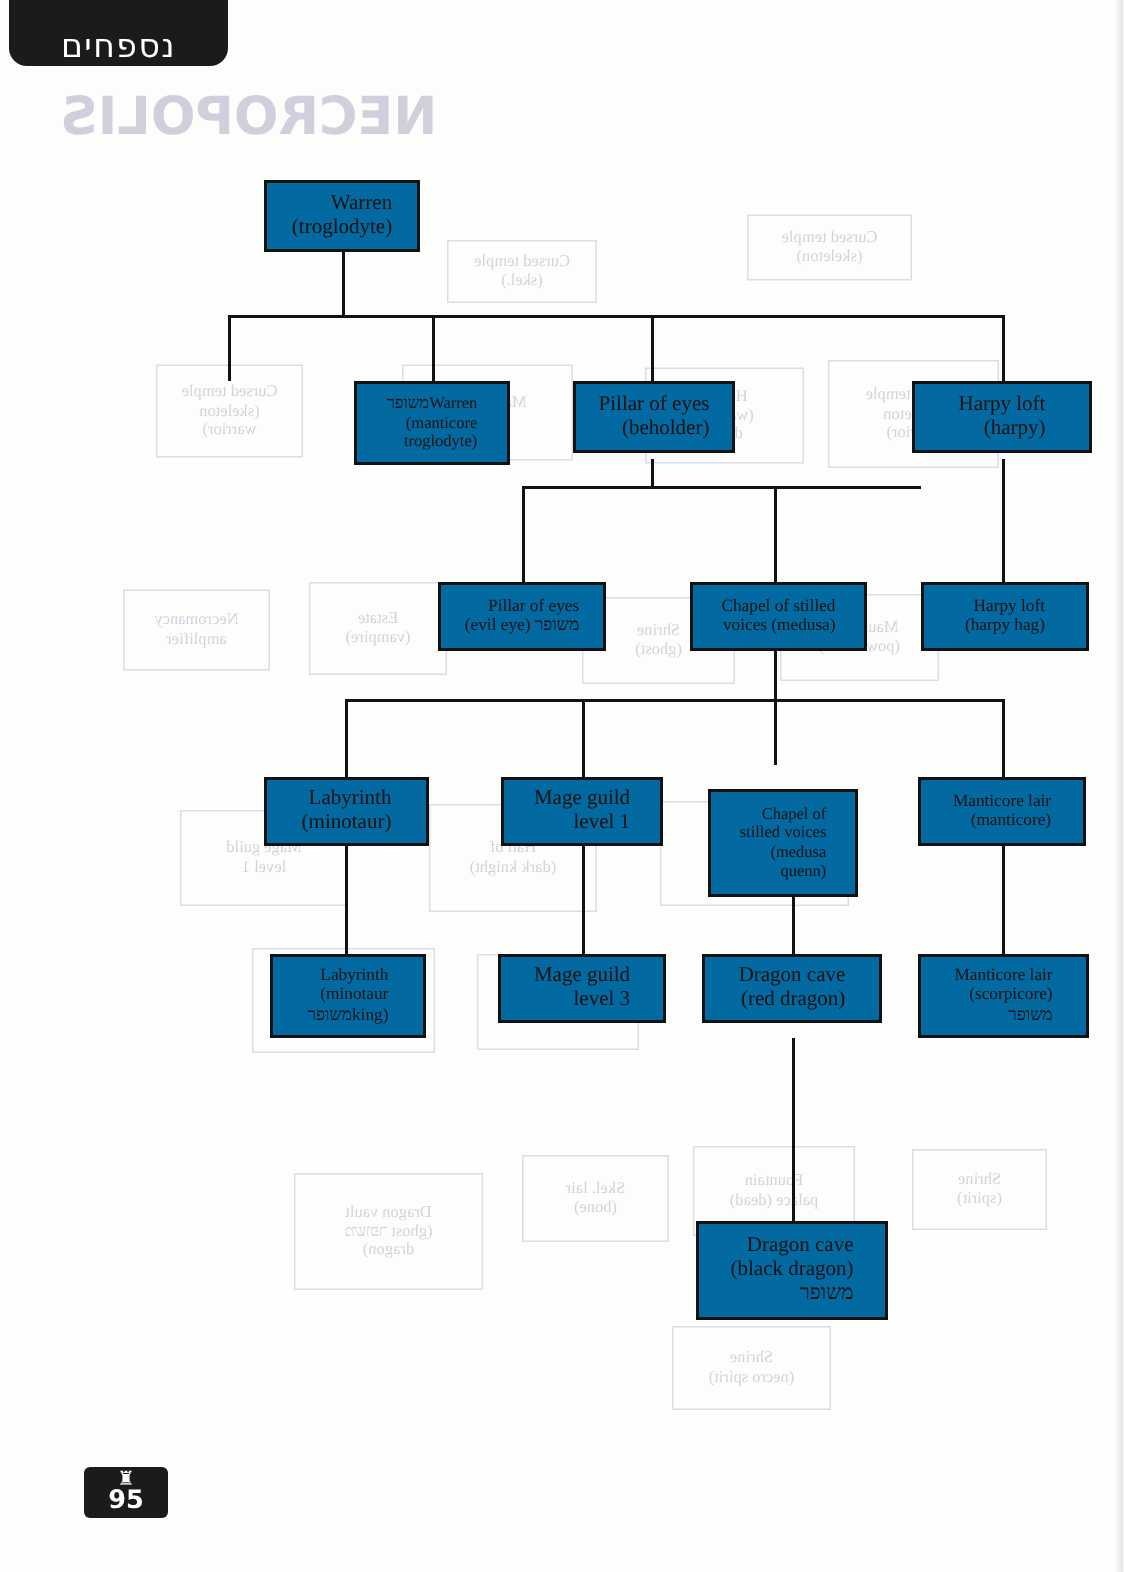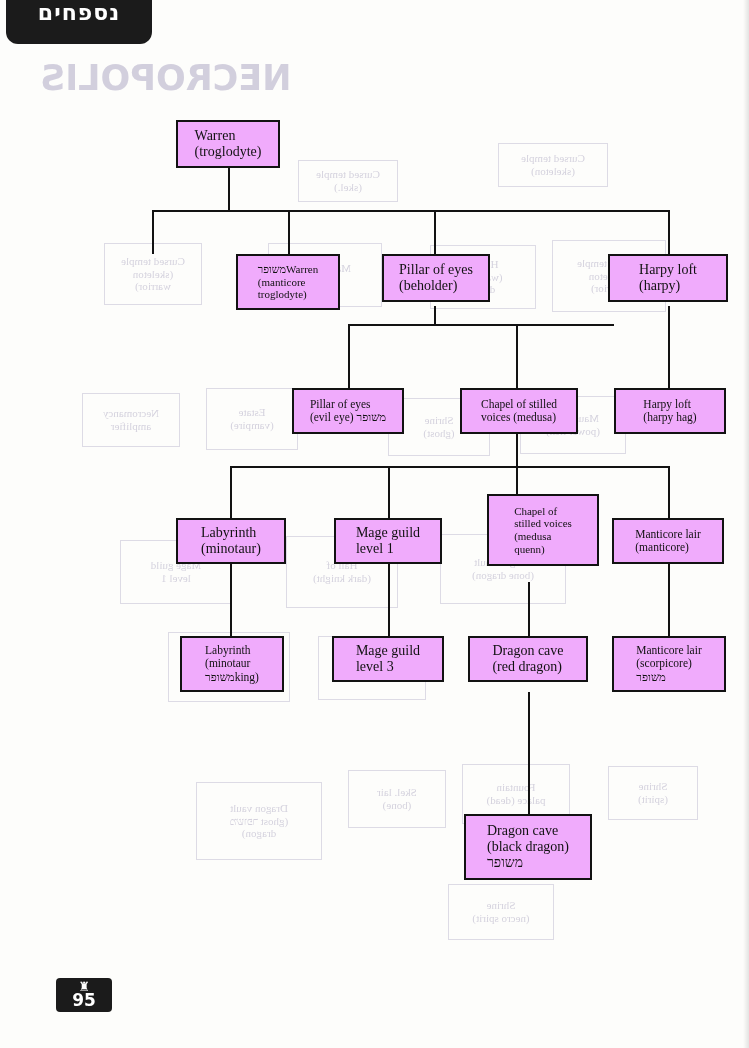--- a/index.html
+++ b/index.html
@@ -25,24 +25,24 @@
     position: absolute;
     left: 6px;
     top: 0px;
     width: 146px;
     height: 44px;
     background: #1b1b1b;
     border-bottom-left-radius: 12px;
     border-bottom-right-radius: 12px;
     color: #ffffff;
     display: flex;
-    align-items: flex-start;
-    justify-content: center;
-    font-family: "DejaVu Sans", sans-serif;
-    font-weight: bold;
+    align-items: flex-end;
+    justify-content: center;
+    font-family: "DejaVu Sans", sans-serif;
+    font-weight: normal;
     font-size: 22px;
     letter-spacing: 1px;
   }
   .title {
     position: absolute;
     right: 4px;
     top: 54px;
     font-family: "DejaVu Sans", sans-serif;
     font-weight: bold;
     font-size: 37px;
@@ -81,25 +81,25 @@
     text-align: center;
     transform: scaleX(-1);
     line-height: 1.15;
     white-space: pre-line;
     font-family: "Liberation Serif", serif;
   }
   
   .node {
     position: absolute;
     border: 2px solid #121212;
-    background: #f0abfc;
+    background: #0369a1;
     display: flex;
     align-items: center;
     justify-content: center;
-    text-align: left;
+    text-align: right;
     font-size: 14px;
     line-height: 1.15;
     white-space: pre-line;
     z-index: 5;
     box-sizing: border-box;
     padding: 2px 3px;
   }
   .node.sm { font-size: 11.5px; }
   .node.xs { font-size: 11px; }
   
@@ -252,21 +252,21 @@
 
   <div class="node sm" style="left:614px; top:388px; width:112px; height:46px;">Harpy loft
 (harpy hag)</div>
 
   <div class="node" style="left:176px; top:518px; width:110px; height:46px;">Labyrinth
 (minotaur)</div>
 
   <div class="node" style="left:334px; top:518px; width:108px; height:46px;">Mage guild
 level 1</div>
 
-  <div class="node xs" style="left:472px; top:494px; width:112px; height:72px;margin-left:15px;">Chapel of
+  <div class="node xs" style="left:472px; top:526px; width:100px; height:72px;">Chapel of
 stilled voices
 (medusa
 quenn)</div>
 
   <div class="node sm" style="left:612px; top:518px; width:112px; height:46px;">Manticore lair
 (manticore)</div>
 
   <div class="node sm" style="left:180px; top:636px; width:104px; height:56px;">Labyrinth
 (minotaur
 משופרking)</div>

